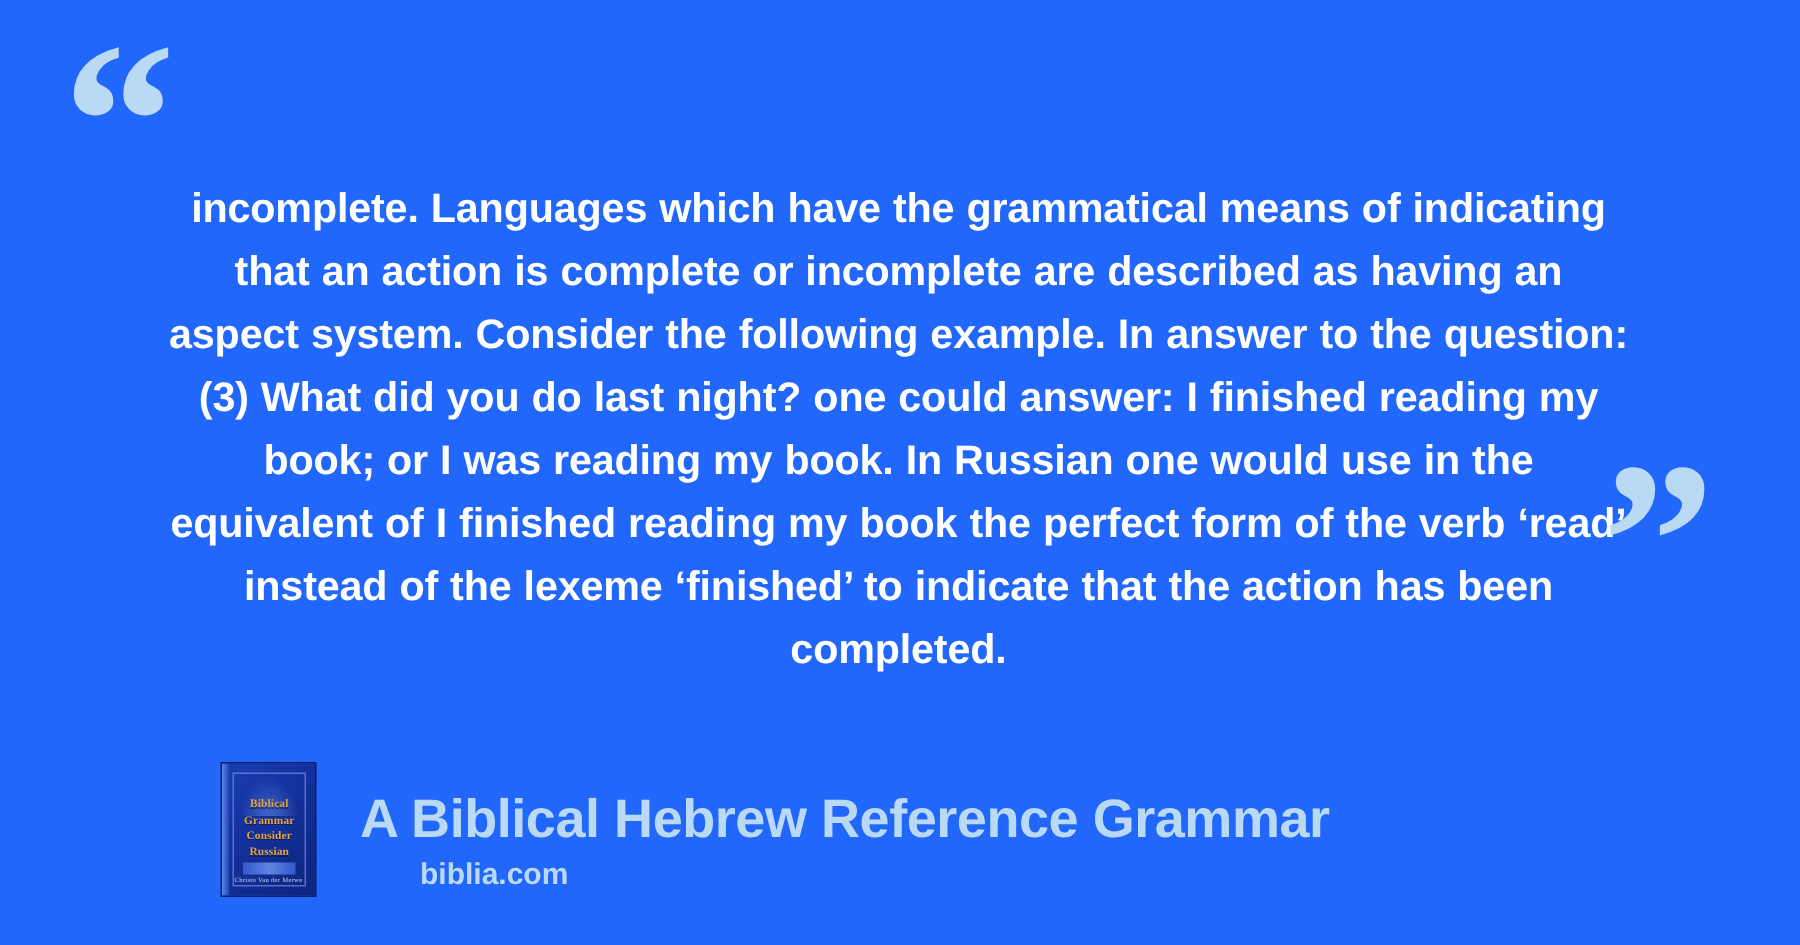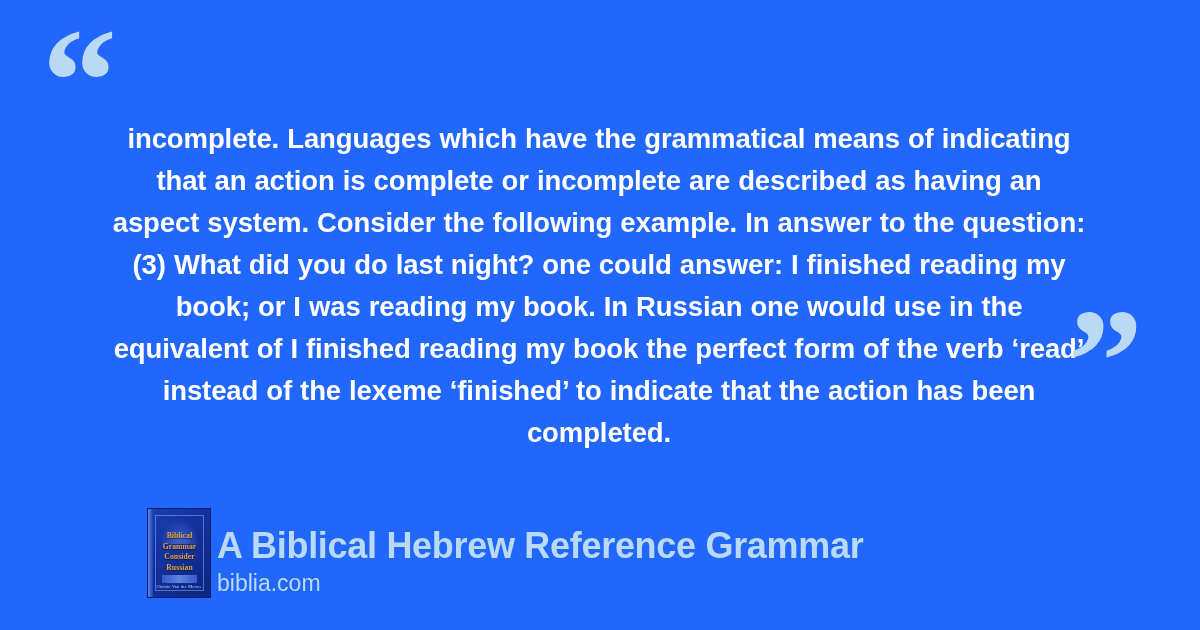--- a/index.html
+++ b/index.html
@@ -41,21 +41,21 @@
     word-spacing:0.5px;
     margin-top:40px;
   }
 
   
   .footer {
     position:absolute;
     left:110px; bottom:32px;
     display:flex;
     align-items:flex-end;
-    gap:6px;
+    gap:29px;
     padding-left:37px;
   }
 
   
   .book-cover {
     position:relative;
     width:64px; height:90px;
     flex:0 0 auto;
     background:linear-gradient(135deg,#1b3fb0 0%,#1433a0 35%,#0d2580 100%);
     border:1px solid #0b1f6e;
@@ -107,24 +107,25 @@
   .footer-text { display:flex; flex-direction:column; gap:4px; padding-bottom:2px;justify-content:flex-end; }
   .book-name {
     color:#b9d9f5;
     font-size:36px;
     font-weight:700;
     line-height:42px;
     letter-spacing:-0.3px;
   }
   .site-url {
     color:#b9d9f5;
-    font-size:23px;
-    font-weight:400;
+    font-size:20px;
+    font-weight:700;
     line-height:25px;
     letter-spacing:0px;
+    margin-left:40px;
   }
 </style>
 </head>
 <body>
 
 <div class="card">
 
   <span class="quote-mark quote-open">“</span>
 
   <div class="quote-body">incomplete. Languages which have the grammatical means of indicating that an action is complete or incomplete are described as having an aspect system. Consider the following example. In answer to the question: (3) What did you do last night? one could answer: I finished reading my book; or I was reading my book. In Russian one would use in the equivalent of I finished reading my book the perfect form of the verb ‘read’ instead of the lexeme ‘finished’ to indicate that the action has been completed.</div>

